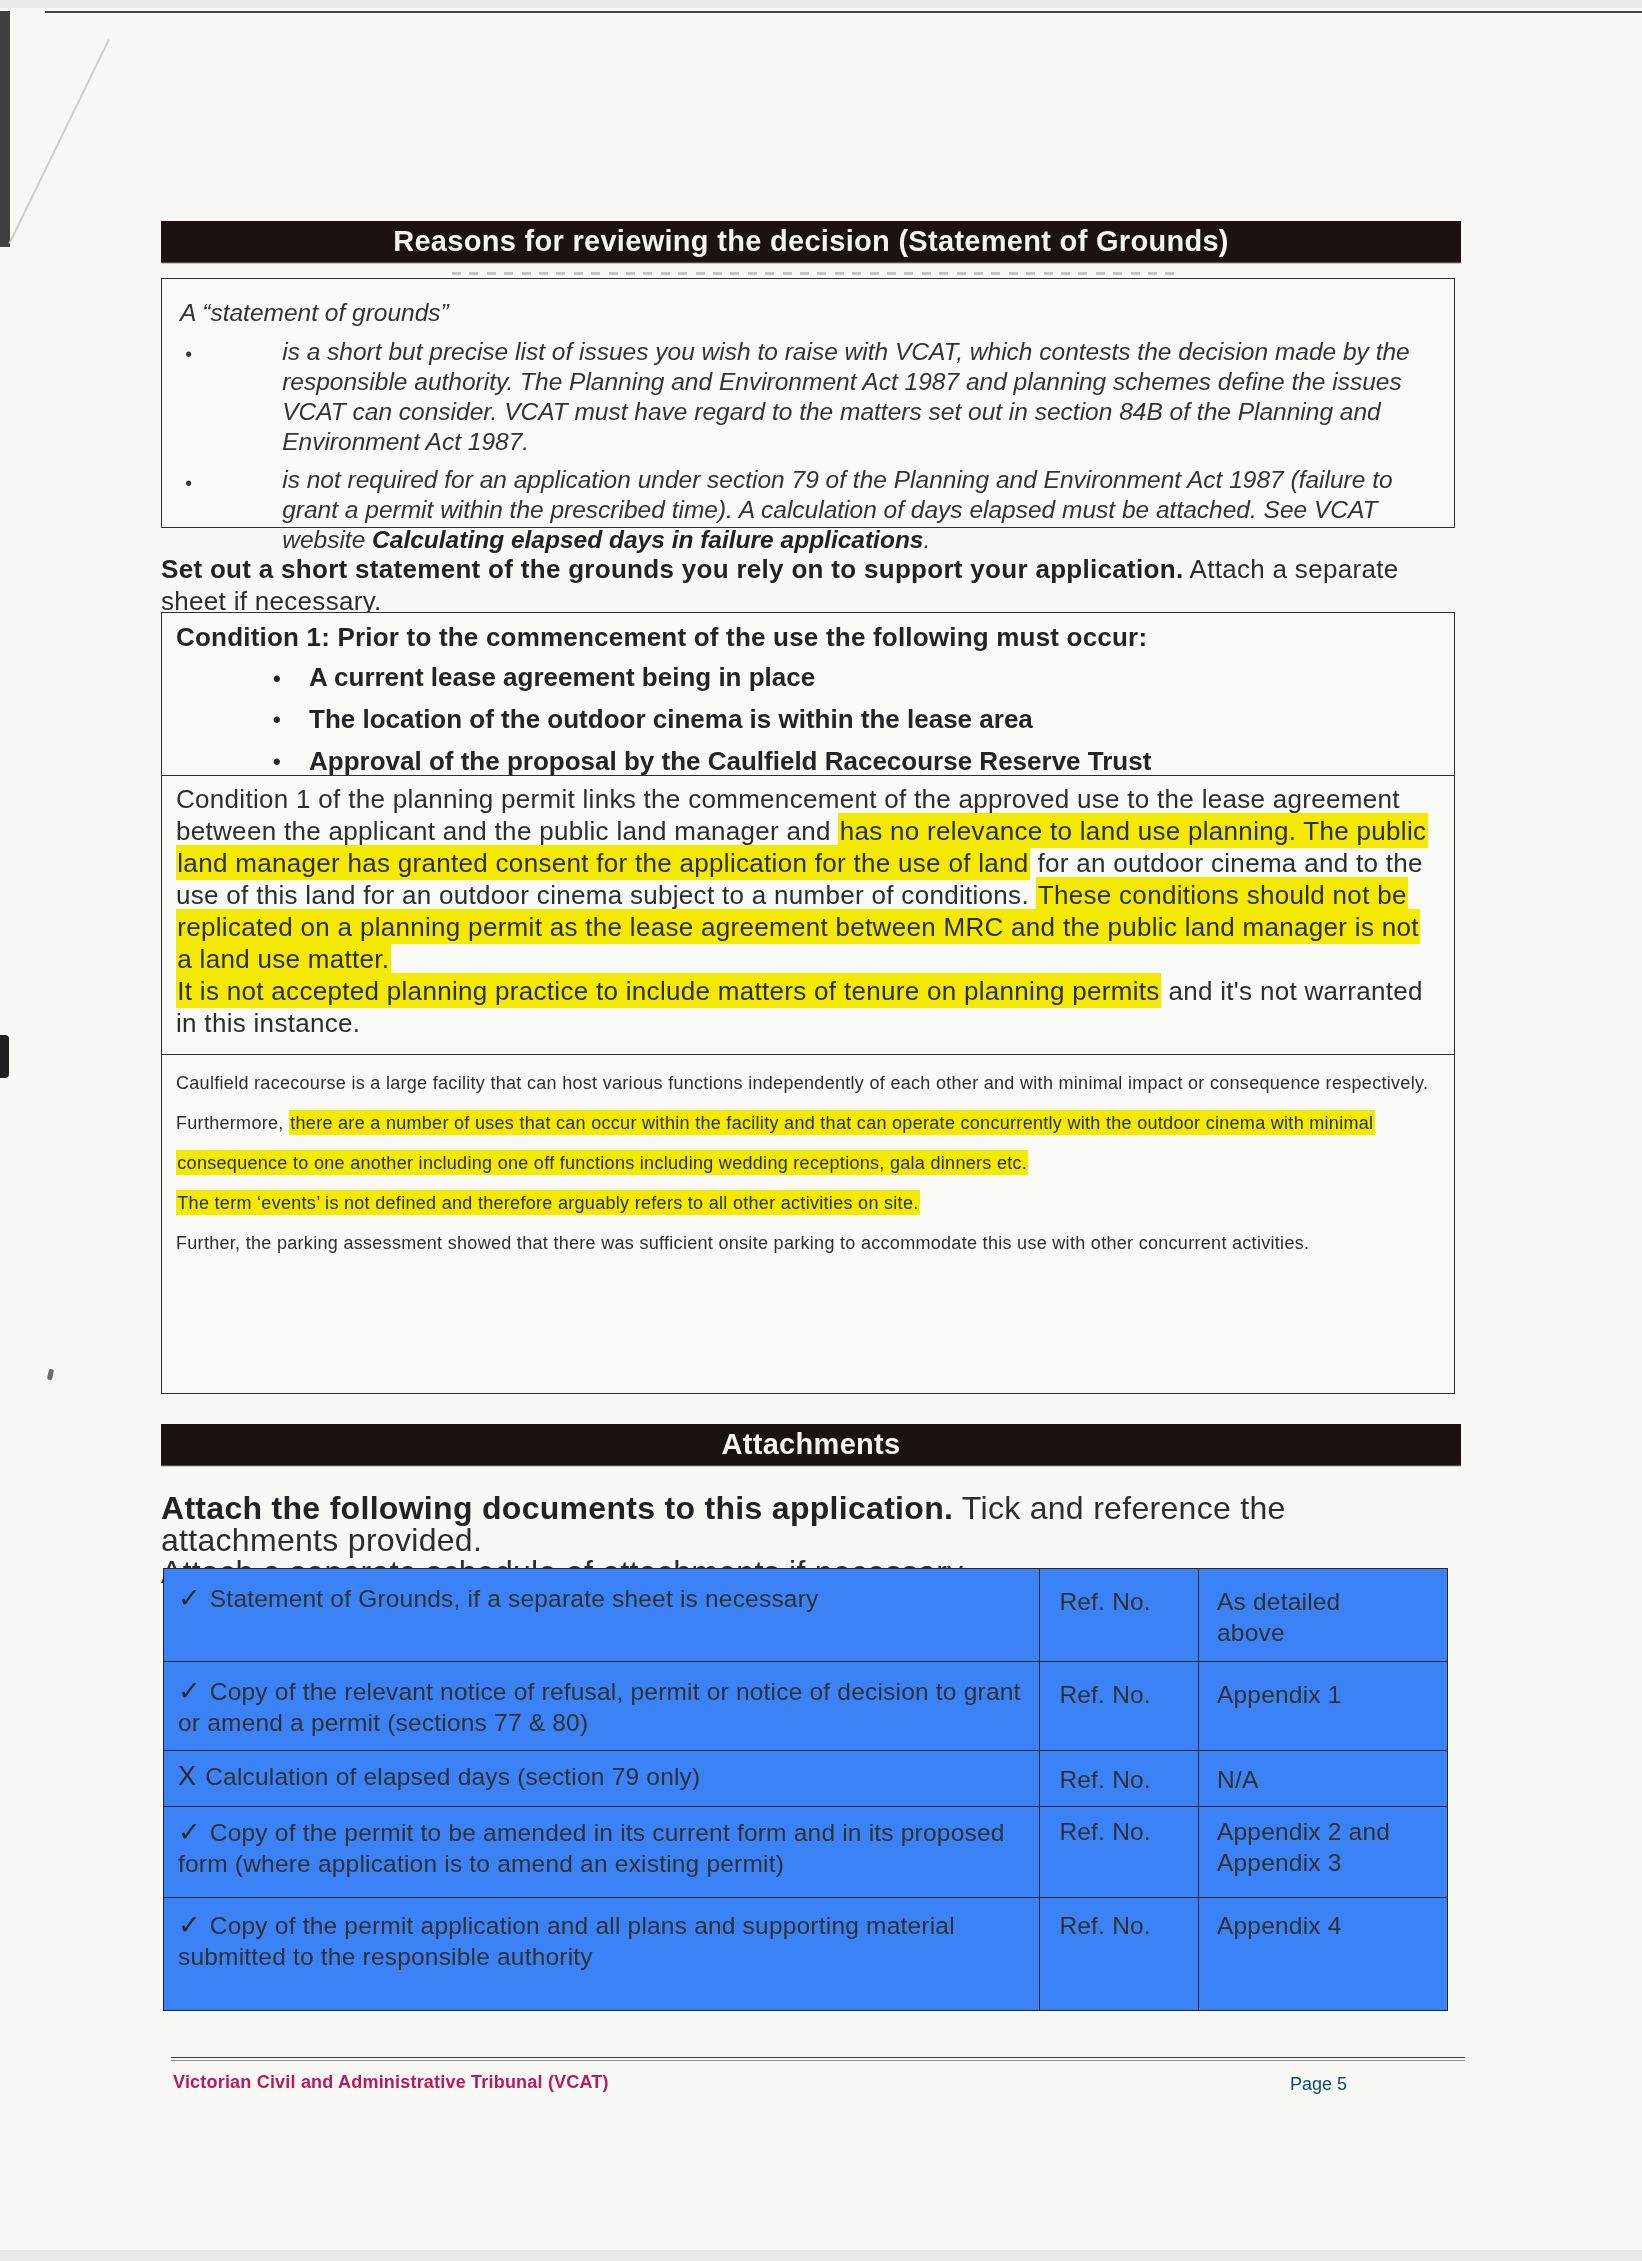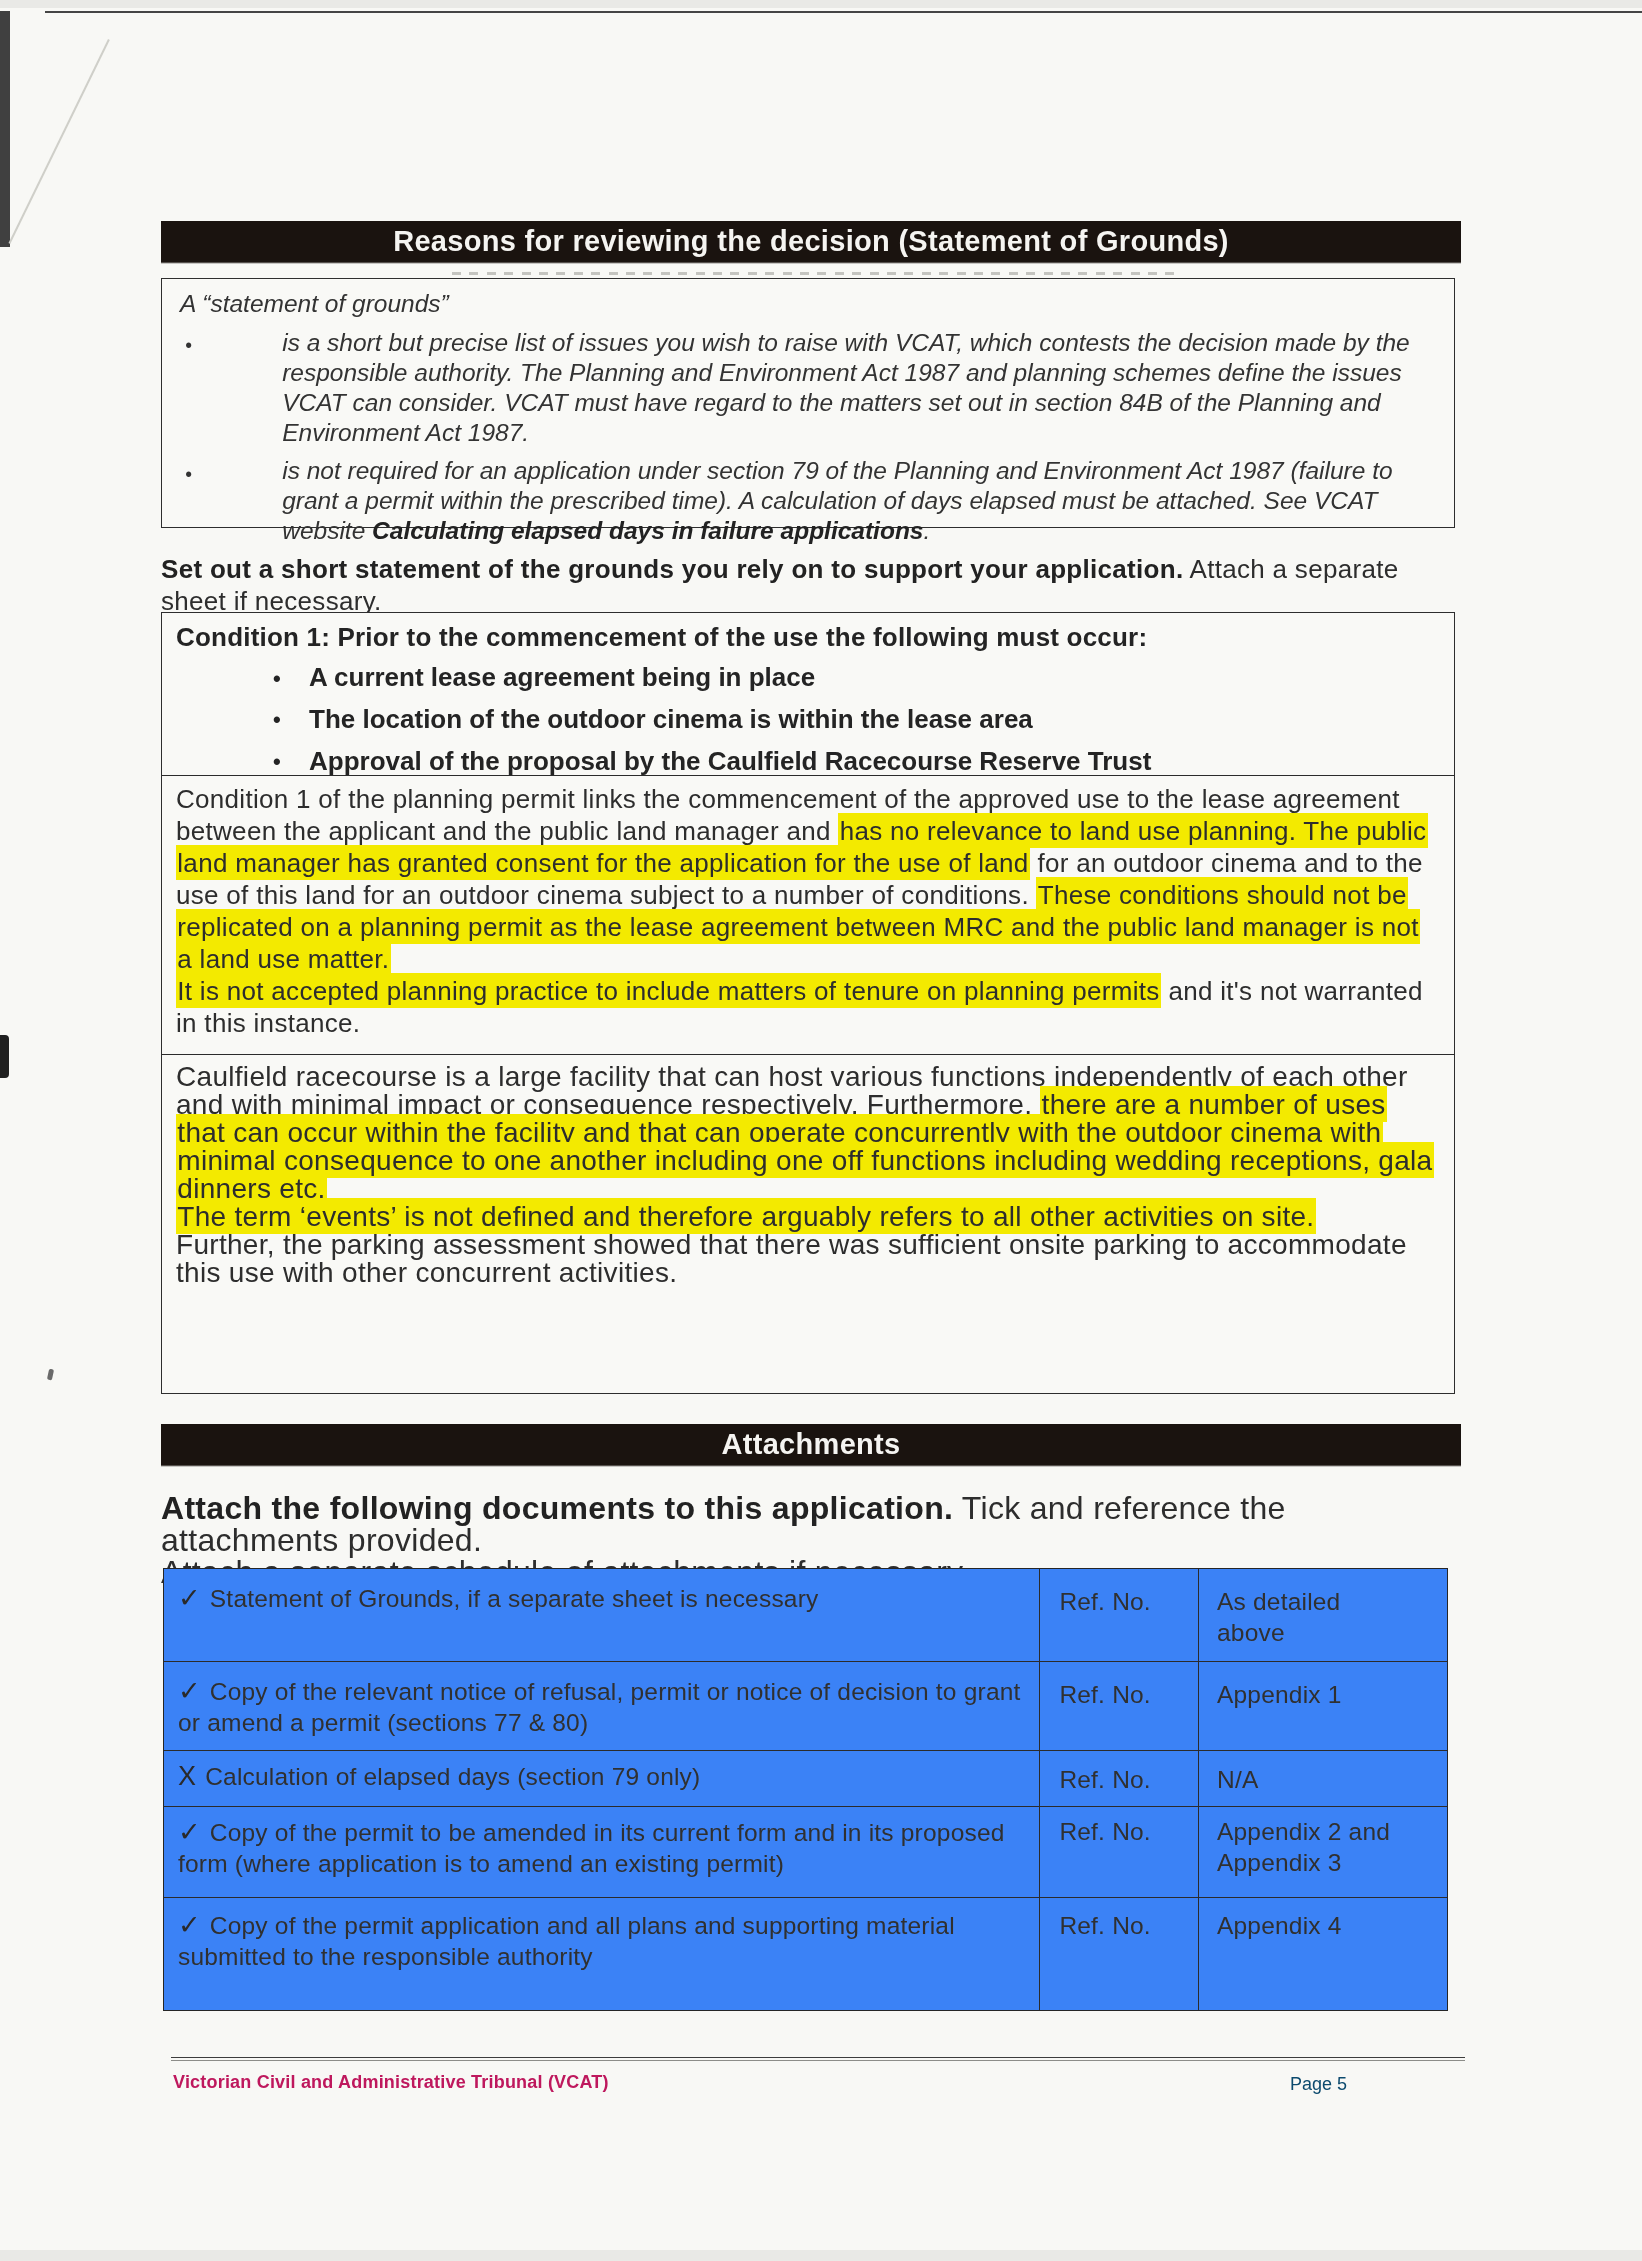--- a/index.html
+++ b/index.html
@@ -18,39 +18,39 @@
   .smudge{position:absolute;left:452px;top:264px;width:723px;height:2.6px;opacity:.55;
     background:repeating-linear-gradient(90deg,#9a9a94 0 9px,transparent 9px 17.4px);}
   
   .bar{position:absolute;left:161px;width:1300px;height:41px;background:var(--bar,#1a130f);
     color:#f5f4f1;font-weight:bold;font-size:29px;text-align:center;line-height:41px;letter-spacing:0.3px;
     box-shadow:0 1.3px 0 #55504c;}
   .bar1{top:213px;}
   .bar2{top:1416px;}
   
   .box{position:absolute;left:161px;width:1294px;border:1.9px solid #2e2e2e;box-sizing:border-box;background:#f9f9f6;}
-  .intro-box{top:270px;height:250px;padding:9px 18px;font-style:italic;font-size:24.5px;line-height:30px;color:#333;}
+  .intro-box{top:270px;height:250px;padding:18px 18px;font-style:italic;font-size:24.5px;line-height:30px;color:#333;}
   .intro-lead{margin-top:1.3px;}
   .ibullet{display:flex;margin-top:8.4px;}
   .ibul-marker{width:97px;flex:0 0 97px;font-size:19.4px;padding-left:5.2px;padding-top:2.6px;font-style:normal;}
   .ibul-text{flex:1;padding-right:23px;}
   .b{font-weight:bold;color:#222;}
   
   .setout{position:absolute;left:161px;top:545px;width:1294px;font-size:26px;line-height:32px;letter-spacing:0.3px;}
   
   .mainbox{top:604px;height:782px;display:flex;flex-direction:column;}
   .sec{box-sizing:border-box;}
   .secA{height:163px;border-bottom:1.9px solid #2b2b2b;padding:9px 13px 0 14px;}
   .cond-head{font-weight:bold;font-size:26px;color:#242424;letter-spacing:0.2px;}
   .cbullet{margin-left:97px;margin-top:8.4px;font-weight:bold;font-size:26px;color:#242424;line-height:32px;display:flex;}
   .cbul-marker{width:36px;flex:0 0 36px;font-size:22px;padding-top:1.3px;}
   .secB{height:279px;border-bottom:1.9px solid #2b2b2b;padding:6.5px 17px 0 14px;
     font-size:26px;line-height:32px;letter-spacing:0.3px;overflow:hidden;}
   .secC{height:46px;border-bottom:1.9px solid #2b2b2b;padding:7.7px 13px 0 14px;}
-  .secD{flex:1;padding:7.7px 17px 0 14px;font-size:28px;line-height:28px;letter-spacing:0.3px;overflow:hidden;}
+  .secD{flex:1;padding:7.7px 17px 0 14px;font-size:18px;line-height:40px;letter-spacing:0.3px;overflow:hidden;}
   .hl{background:var(--hl,#f3ea00);padding:2.6px 1.3px;box-decoration-break:clone;-webkit-box-decoration-break:clone;}
   
   .attach-para{position:absolute;left:161px;top:1484px;width:1300px;font-size:32px;line-height:32px;letter-spacing:0.3px;}
   .attach-table{position:absolute;left:163px;top:1560px;width:1285px;border:1.9px solid #262626;box-sizing:border-box;background:#3b82f6;}
   .tr{display:flex;border-bottom:1.9px solid #2b2b2b;box-sizing:border-box;}
   .tr:last-child{border-bottom:none;}
   .td{box-sizing:border-box;font-size:24.5px;line-height:31px;letter-spacing:0.2px;color:#303030;}
   .td-doc{width:876px;flex:0 0 876px;border-right:1.3px solid #2b2b2b;padding:14px 13px 0 14px;}
   .td-ref{width:159px;flex:0 0 159px;border-right:1.3px solid #2b2b2b;padding:17px 6.5px 0 19.4px;}
   .td-val{flex:1;padding:17px 39px 0 18px;}

